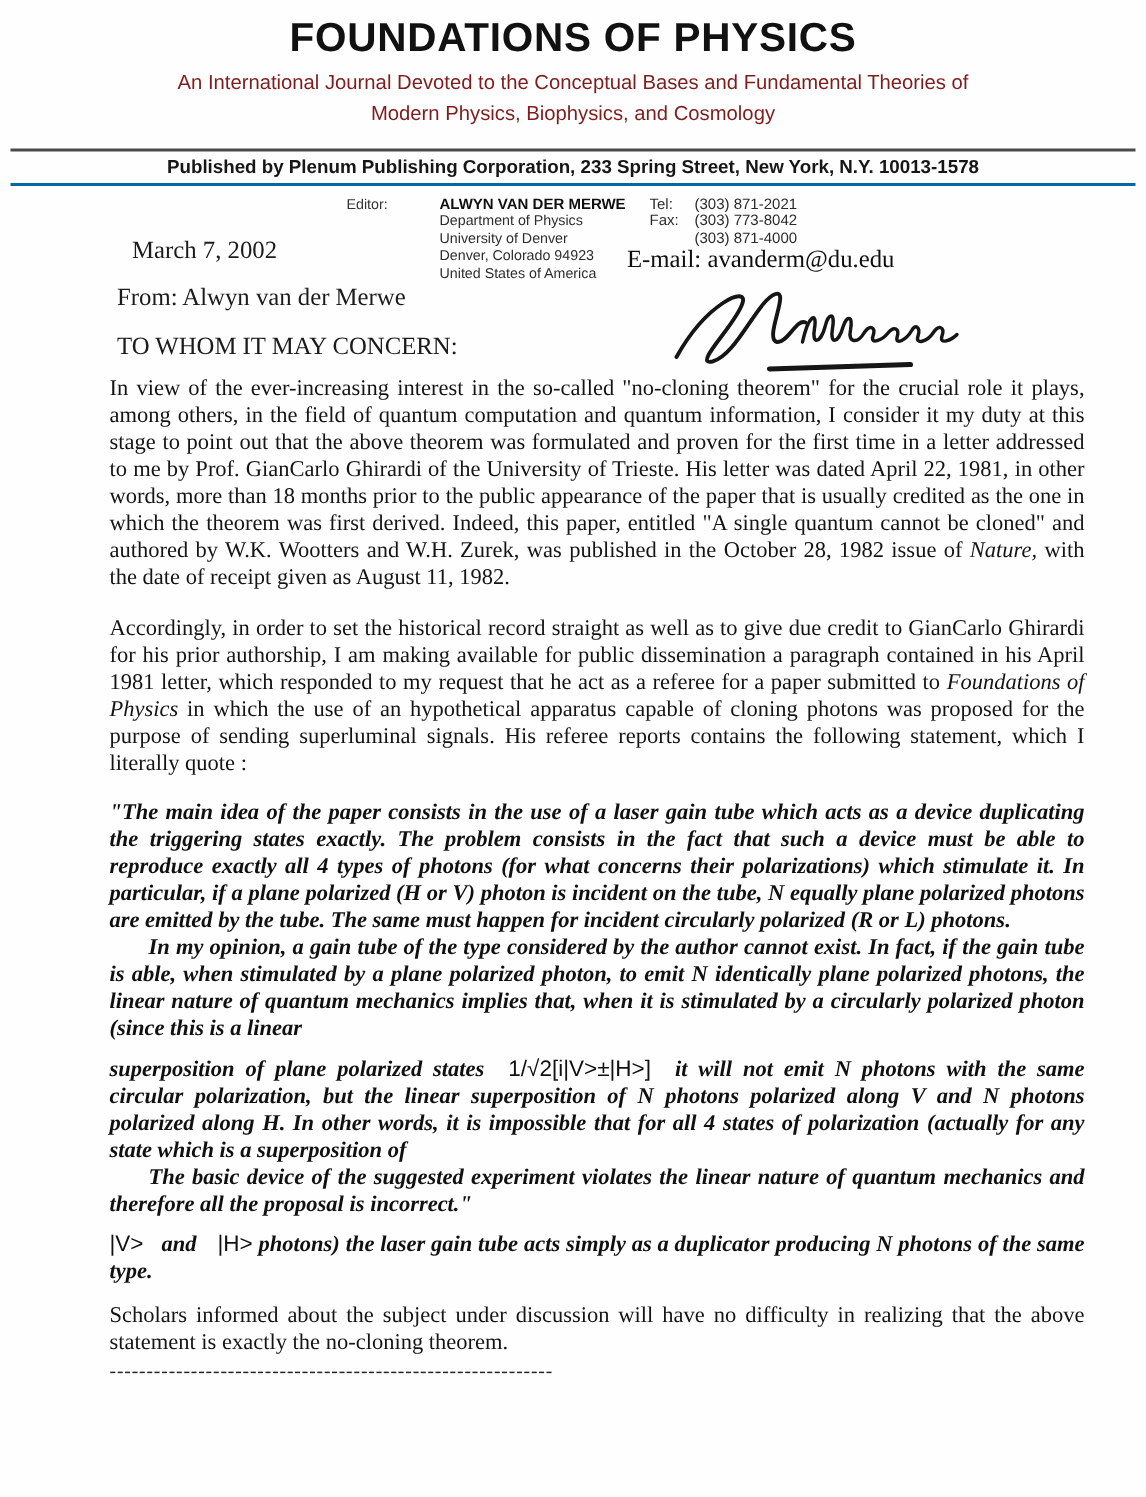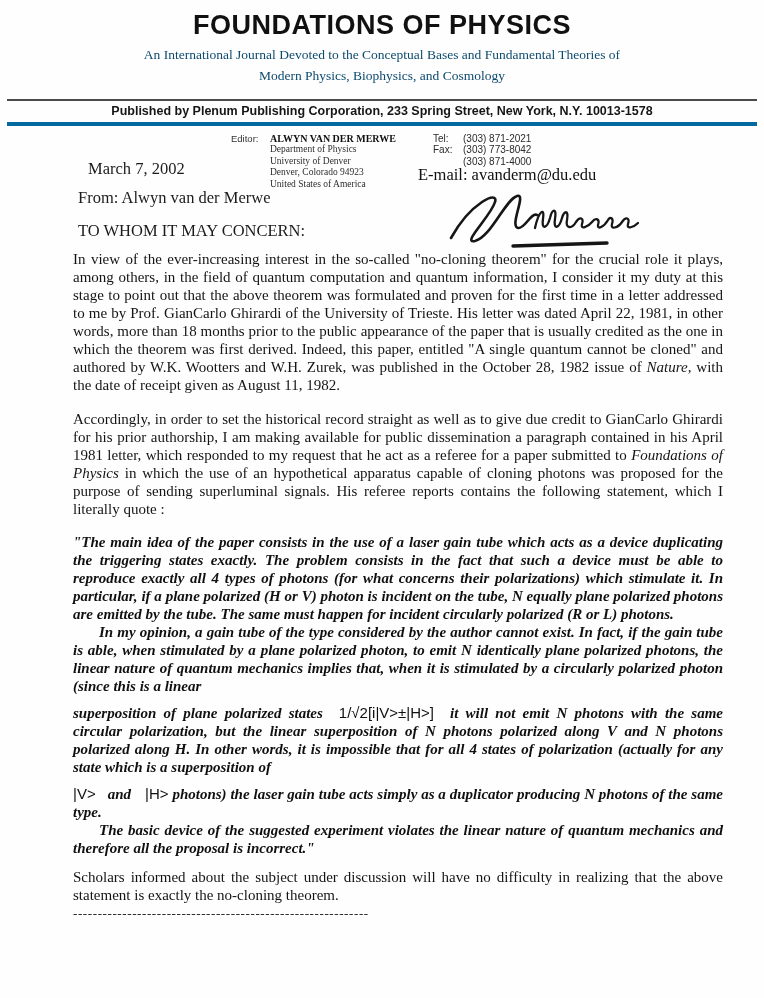--- a/index.html
+++ b/index.html
@@ -8,42 +8,42 @@
     background:#fefefe; color:#1b1b1b; overflow:hidden;
     font-family:"Liberation Serif", serif;
   }
   
   .journal-title {
     margin:10px 0 4px; text-align:center;
     font-family:"Liberation Sans", sans-serif;
     font-size:27px; font-weight:700; letter-spacing:0.5px; color:#111;
   }
   .subtitle {
-    text-align:center; font-family:Liberation Serif, serif;
-    font-size:13.5px; line-height:1.55; color:#0c4a6e;
+    text-align:center; font-family:Liberation Sans, sans-serif;
+    font-size:13.5px; line-height:1.55; color:#7f1d1d;
   }
   .pubbar {
     margin:12px 7px 0;
-    border-top:2px solid #4a4a4a; border-bottom:4px solid #0369a1;
+    border-top:2px solid #4a4a4a; border-bottom:2px solid #0369a1;
     padding:3px 0 4px;
   }
   .publine {
     text-align:center; font-family:"Liberation Sans", sans-serif;
     font-size:12.5px; font-weight:700; color:#161616;
   }
   
   .masthead { position:relative; height:96px; }
   .date-line { position:absolute; left:88px; top:33px; font-size:16.5px; }
   .editor-label {
     position:absolute; left:231px; top:7px;
     font-family:"Liberation Sans", sans-serif; font-size:9.5px; color:#333;
   }
   .editor-col {
-    position:absolute; left:270px; top:7px;
-    font-family:Liberation Serif, serif; font-size:9.5px;
+    position:absolute; left:293px; top:7px;
+    font-family:Liberation Sans, sans-serif; font-size:9.5px;
     line-height:11.5px; color:#2d2d2d;
   }
   .editor-name { font-weight:700; font-size:10px; color:#0f0f0f; }
   .tel-col {
     position:absolute; left:433px; top:7px;
     font-family:"Liberation Sans", sans-serif; font-size:10px;
     line-height:11.5px; color:#2a2a2a;
   }
   .tel-col .lbl { display:inline-block; width:30px; }
   .tel-col .indent { margin-left:30px; }
@@ -131,23 +131,23 @@
     <p class="p1"><span>In view of the ever-increasing interest in the so-called "no-cloning theorem" for the crucial role it plays, among others, in the field of quantum computation and quantum information, I consider it my duty at this stage to point out that the above theorem was formulated and proven for the first time in a letter addressed to me by Prof. GianCarlo Ghirardi of the University of Trieste.  His letter was dated April 22, 1981, in other words, more than 18 months  prior to the public appearance of the paper that is usually credited  as the one in which the theorem was first derived. Indeed, this paper, entitled "A single quantum cannot be cloned"  and authored by W.K. Wootters and W.H. Zurek, was published in the October 28, 1982 issue of </span><i>Nature,</i><span> with the date of receipt given as August 11, 1982.</span></p>
 
     <p class="p2"><span>Accordingly, in order to set the historical record straight as well as to give due credit to GianCarlo Ghirardi for his prior authorship, I am making available for public dissemination a paragraph contained in his April 1981 letter, which responded to my request  that he act as a referee for a paper submitted to </span><i>Foundations of Physics</i><span> in which the use of an hypothetical apparatus capable of cloning photons was proposed for the purpose of sending  superluminal signals. His referee reports contains the following statement, which I literally quote :</span></p>
 
     <p class="quote">"The main idea of the paper consists in the use of a laser gain tube which acts as a device duplicating the triggering states exactly. The problem consists in the fact that such a device must be able to reproduce exactly all 4 types of photons (for what concerns their polarizations) which stimulate it. In particular, if a plane polarized (H or V) photon is incident on the tube, N equally plane polarized photons are emitted by the tube. The same must happen for incident circularly polarized (R or L) photons.</p>
 
     <p class="quote q-indent">In my opinion, a gain tube of the type considered by the author cannot exist. In fact, if the gain tube is able, when stimulated by a plane polarized photon, to emit N identically plane polarized photons, the linear nature of quantum mechanics implies that, when it is stimulated by a circularly polarized photon (since this is a linear</p>
 
     <p class="quote q-gap"><span>superposition of plane polarized states</span><span class="formula">1/√2[i|V&gt;±|H&gt;]</span><span>it will not emit N photons with the same circular polarization, but the linear superposition of N photons polarized along V and N photons polarized along H. In other words, it is impossible that for all 4 states of polarization (actually for any state which is a superposition of</span></p>
 
+    <p class="quote q-indent">The basic device of the suggested experiment violates the linear nature of quantum mechanics and therefore all the proposal is incorrect."</p>
+
     <p class="quote q-gap"><span class="ket">|V&gt;</span><span class="and-word">and</span><span class="ket">|H&gt;</span><span> photons) the laser gain tube acts simply as a duplicator producing N photons of the same type.</span></p>
-
-    <p class="quote q-indent">The basic device of the suggested experiment violates the linear nature of quantum mechanics and therefore all the proposal is incorrect."</p>
 
     <p class="closing">Scholars informed about the subject under discussion will have no difficulty in realizing that the above statement is  exactly the no-cloning theorem.</p>
 
     <div class="dashed-line">------------------------------------------------------------</div>
 
   </main>
 
 </div>
 
 </body></html>

